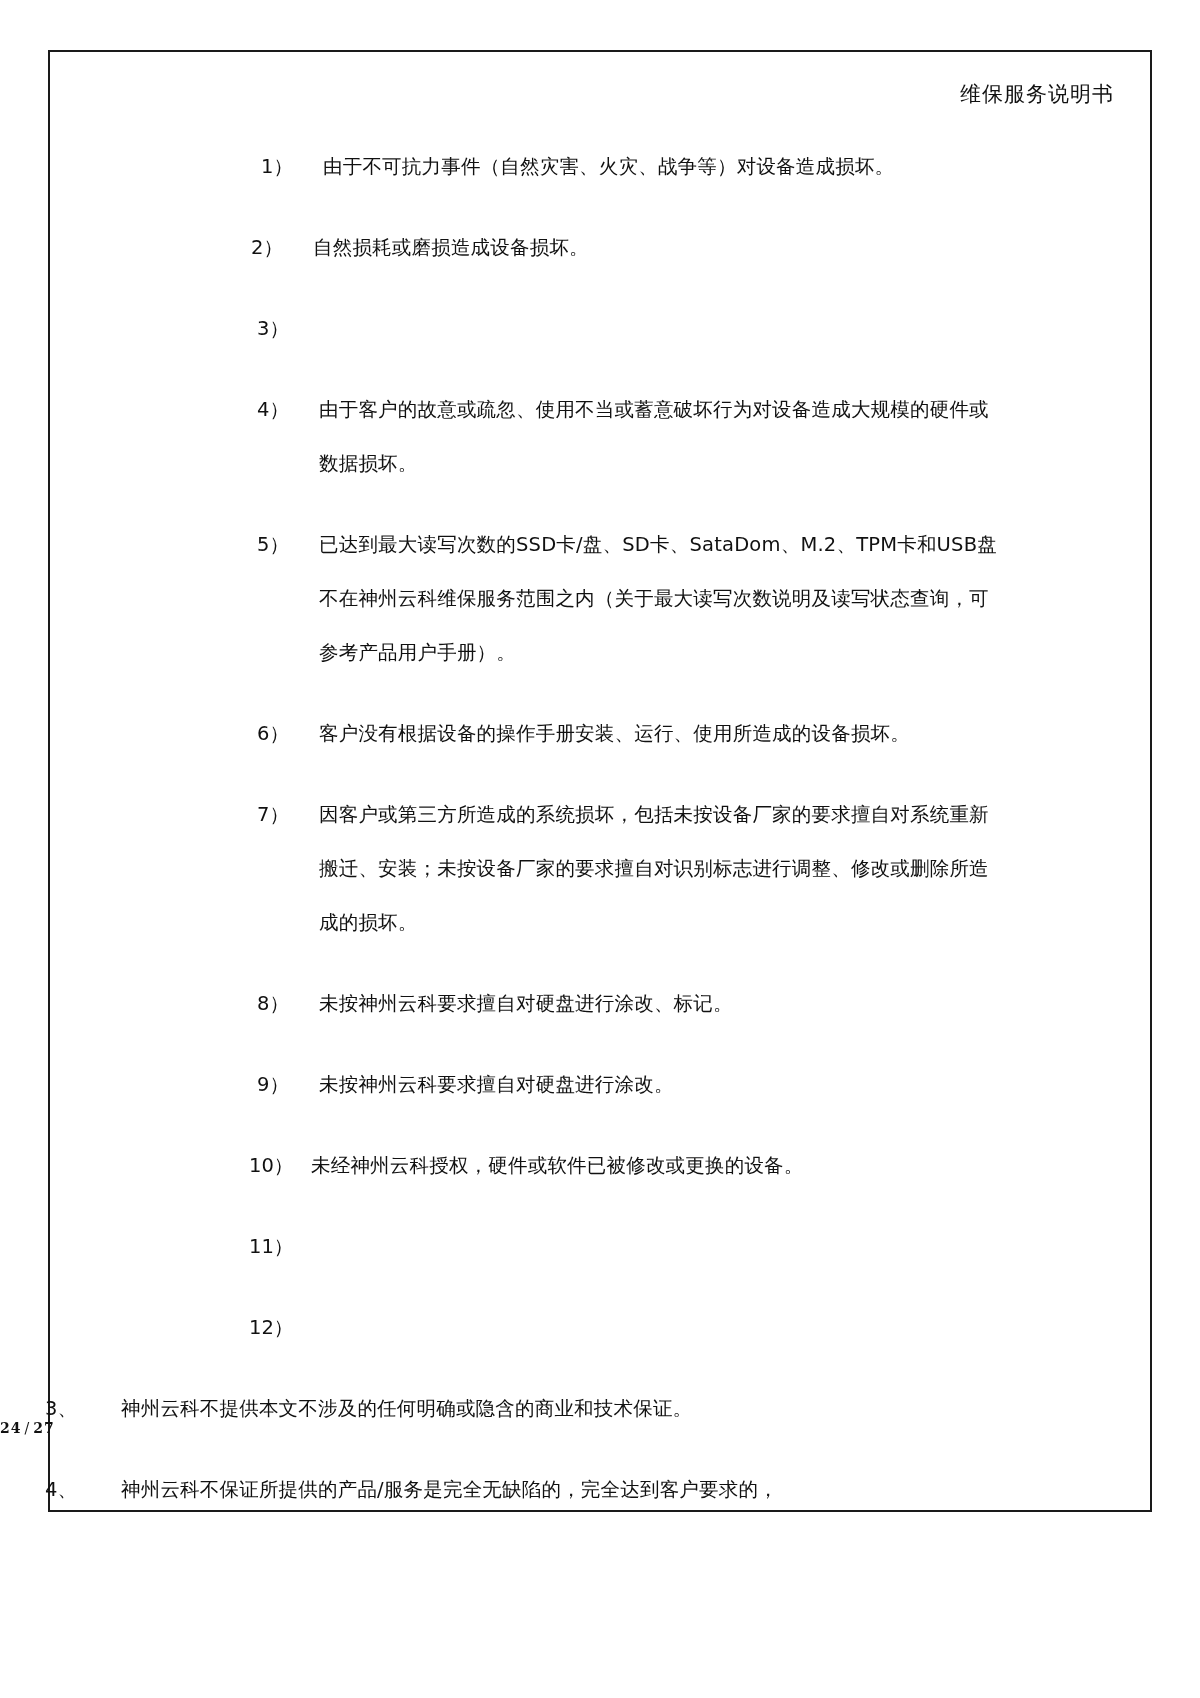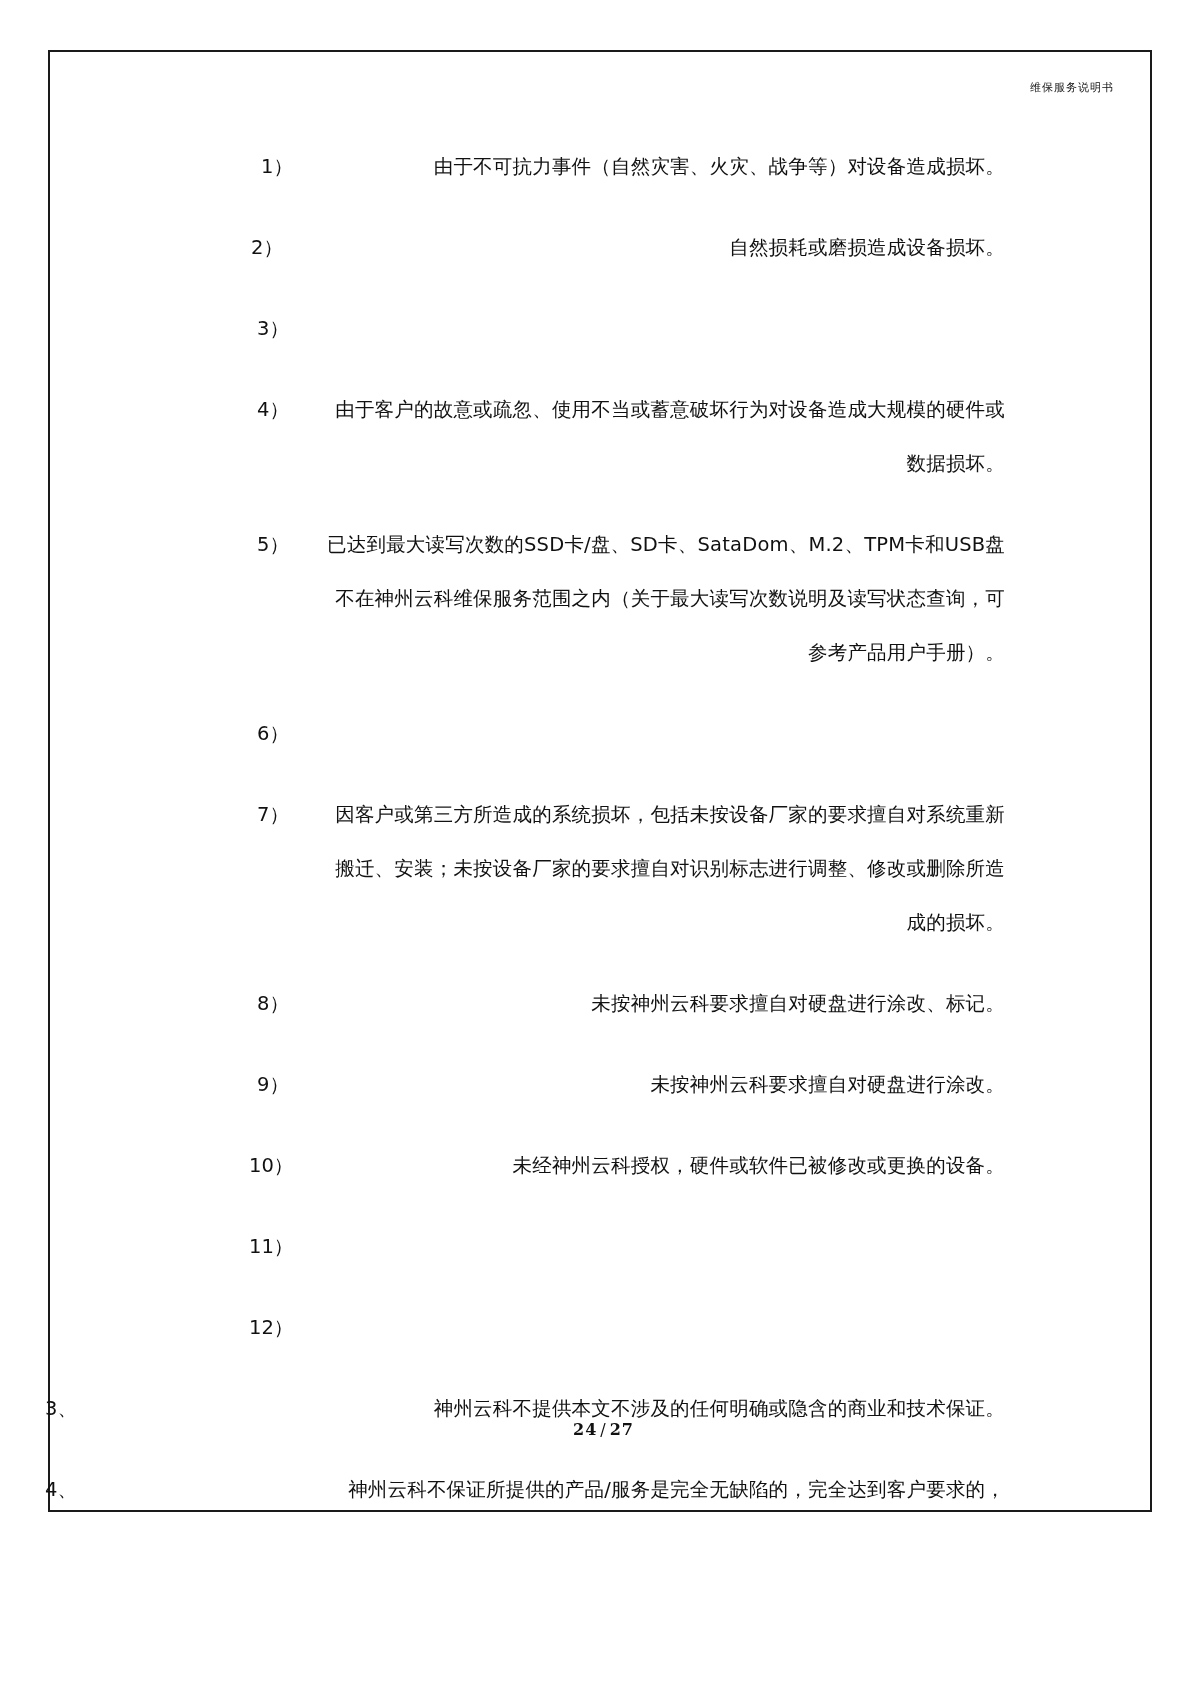--- a/index.html
+++ b/index.html
@@ -24,21 +24,21 @@
     top: 50px;
     width: 1104px;
     height: 1462px;
     border: 2px solid #1a1a1a;
     box-sizing: border-box;
   }
   .header {
     position: absolute;
     right: 86px;
     top: 80px;
-    font-size: 11px;
+    font-size: 21px;
     color: #111;
     letter-spacing: 1px;
     font-family: Liberation Mono, monospace;
   }
   .content {
     position: absolute;
     left: 205px;
     top: 140px;
     width: 800px;
   }
@@ -52,21 +52,20 @@
   }
   .item .marker {
     flex: 0 0 auto;
     text-align: left;
     font-family: "DejaVu Sans", sans-serif;
     white-space: nowrap;
   }
   .item .body {
     flex: 1 1 auto;
     letter-spacing: 0.2px;
-    text-align: right;
   }
   
   .lvl2 .marker {
     width: 56px;
     padding-left: 52px;
   }
   .lvl2 .body {
     padding-left: 6px;
   }
   
@@ -82,25 +81,25 @@
   }
   .lvl1 .marker {
     width: 74px;
     padding-left: 0;
   }
   .lvl1 .body {
     padding-left: 2px;
   }
   .footer {
     position: absolute;
-    left: 7px;
+    left: 0;
     right: 0;
     top: 1420px;
-    text-align: center;
-    font-size: 16px;
+    text-align: left;
+    font-size: 14px;
     color: #111;
     font-family: "DejaVu Serif", serif;
     font-weight: bold;
     letter-spacing: 1px;
   }
   .footer .sep {
     font-weight: normal;
     padding: 0 3px;
   }
 </style>
@@ -128,20 +127,21 @@
       <div class="item lvl2 ind-c">
         <div class="marker">4）</div>
         <div class="body">由于客户的故意或疏忽、使用不当或蓄意破坏行为对设备造成大规模的硬件或数据损坏。</div>
       </div>
       <div class="item lvl2 ind-c">
         <div class="marker">5）</div>
         <div class="body">已达到最大读写次数的SSD卡/盘、SD卡、SataDom、M.2、TPM卡和USB盘不在神州云科维保服务范围之内（关于最大读写次数说明及读写状态查询，可参考产品用户手册）。</div>
       </div>
       <div class="item lvl2 ind-c">
         <div class="marker">6）</div>
+        <div class="body">客户没有根据设备的操作手册安装、运行、使用所造成的设备损坏。</div>
       </div>
       <div class="item lvl2 ind-c">
         <div class="marker">7）</div>
         <div class="body">因客户或第三方所造成的系统损坏，包括未按设备厂家的要求擅自对系统重新搬迁、安装；未按设备厂家的要求擅自对识别标志进行调整、修改或删除所造成的损坏。</div>
       </div>
       <div class="item lvl2 ind-c">
         <div class="marker">8）</div>
         <div class="body">未按神州云科要求擅自对硬盘进行涂改、标记。</div>
       </div>
       <div class="item lvl2 ind-c">

